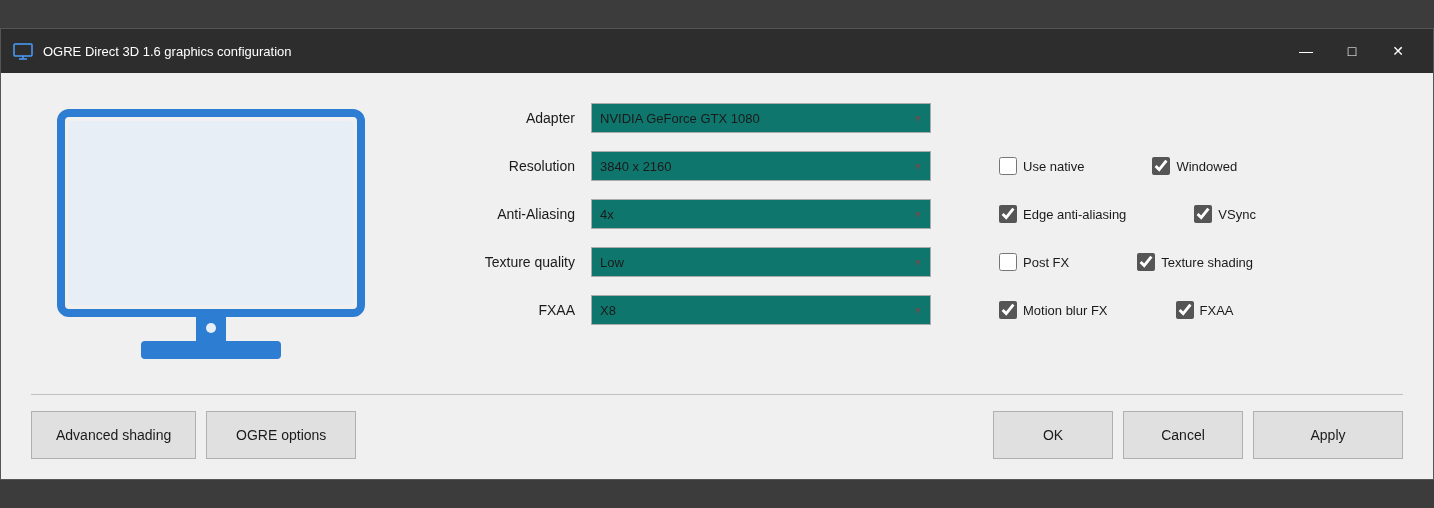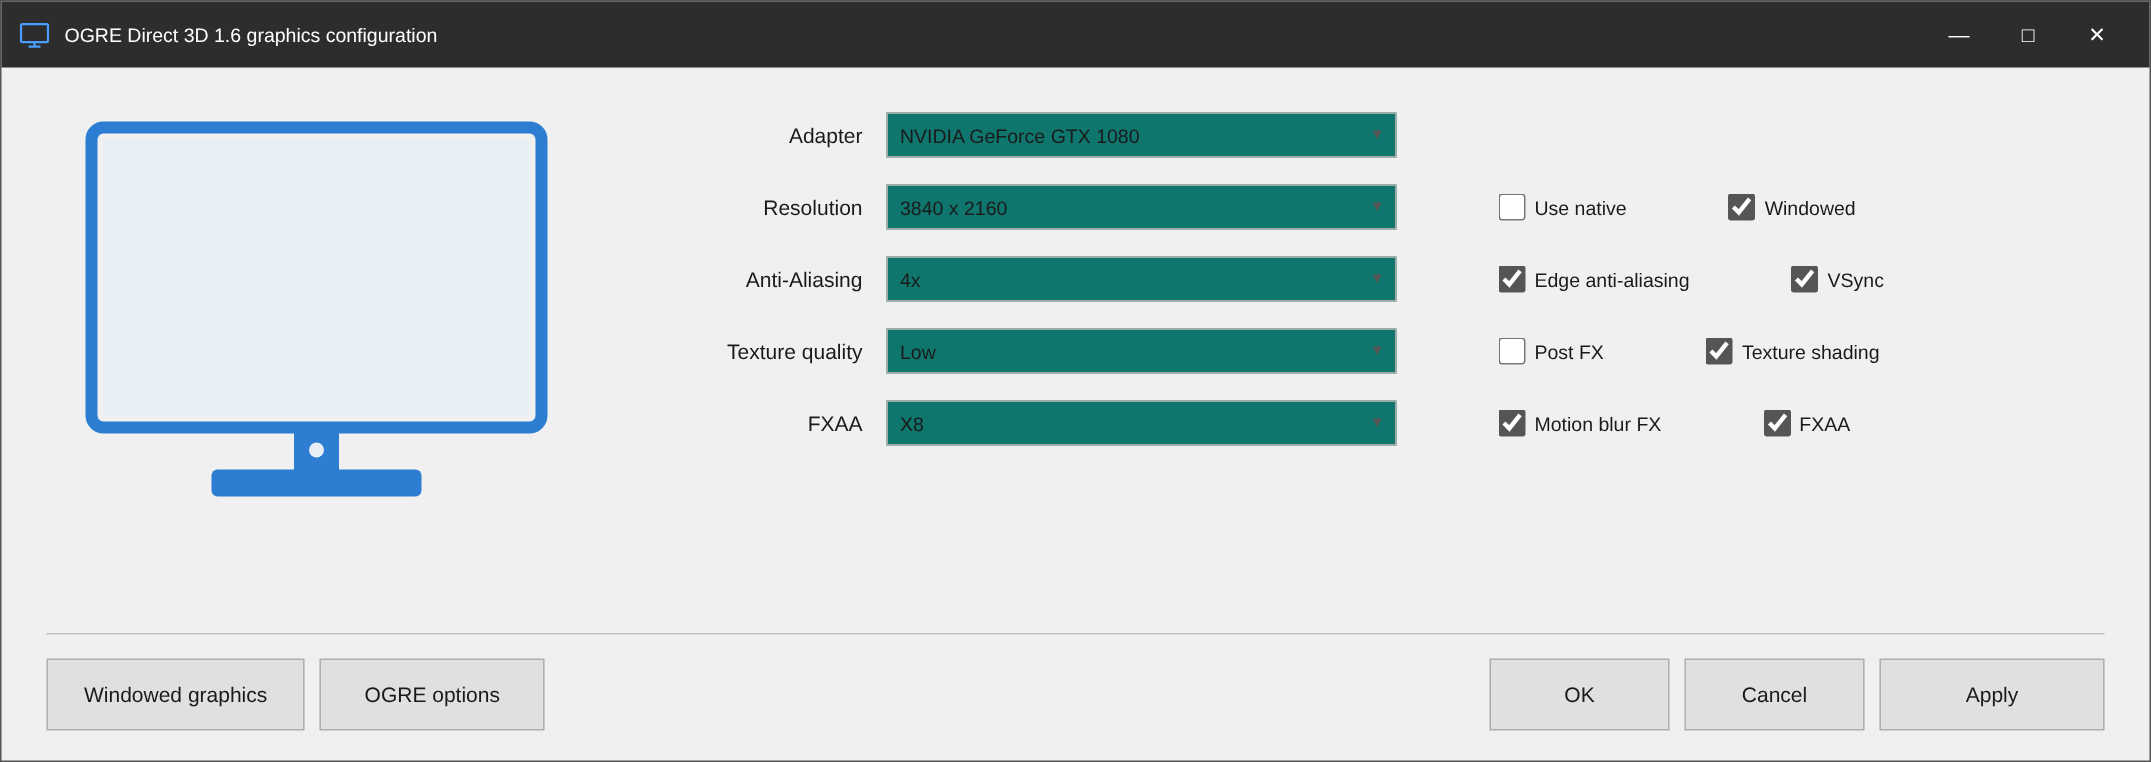--- a/index.html
+++ b/index.html
@@ -6,21 +6,21 @@
     body {
       background: #3c3c3c;
       display: flex;
       align-items: center;
       justify-content: center;
       min-height: 100vh;
       font-family: 'Segoe UI', Arial, sans-serif;
     }
     .window {
       width: 1434px;
-      height: 508px;
+      height: 452px;
       background: #f0f0f0;
       border: 1px solid #555;
       display: flex;
       flex-direction: column;
     }
     .titlebar {
       background: #2d2d2d;
       color: #ffffff;
       height: 44px;
       display: flex;
@@ -330,21 +330,21 @@
           </div>
         </div>
 
       </div>
     </div>
 
     <div class="divider"></div>
 
     <div class="bottom-bar">
       <div class="bottom-left">
-        <button class="btn">Windowed graphics</button>
+        <button class="btn">Advanced shading</button>
         <button class="btn">OGRE options</button>
       </div>
       <div class="bottom-right">
         <button class="btn btn-ok">OK</button>
         <button class="btn btn-cancel">Cancel</button>
         <button class="btn btn-apply">Apply</button>
       </div>
     </div>
   </div>
 </div>

